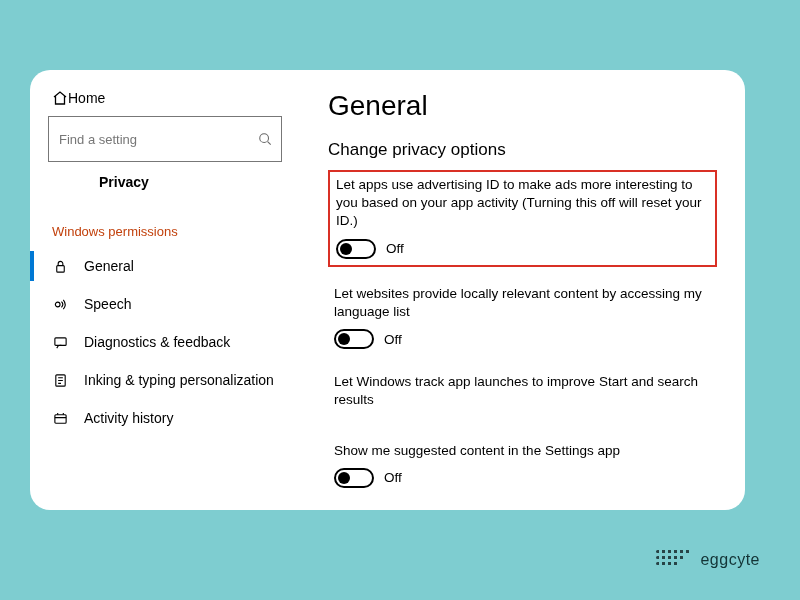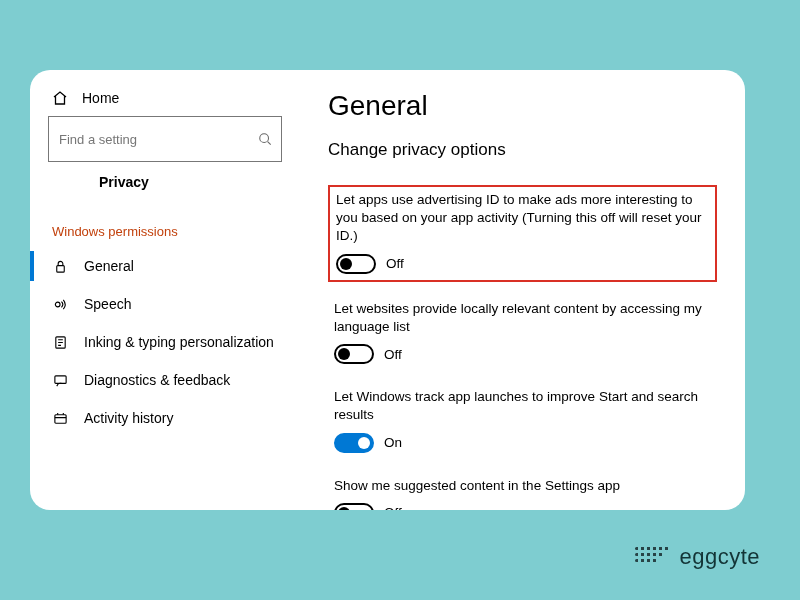--- a/index.html
+++ b/index.html
@@ -23,21 +23,20 @@
       overflow: hidden;
     }
     .sidebar {
       width: 268px;
       padding: 16px 0 0 18px;
       flex-shrink: 0;
     }
     .home-row {
       display: flex;
       align-items: center;
-      gap: 14px;
       padding: 4px 0 10px 4px;
       cursor: pointer;
     }
     .home-label { font-size: 14px; color: #000; }
     .search-box {
       width: 234px;
       height: 46px;
       border: 1px solid #777;
       display: flex;
       align-items: center;
@@ -94,21 +93,21 @@
     .page-title {
       font-size: 28px;
       font-weight: 400;
       color: #000;
       margin-bottom: 18px;
     }
     .subsection {
       font-size: 17px;
       font-weight: 400;
       color: #000;
-      margin-bottom: 25px;
+      margin-bottom: 10px;
     }
     .option-block {
       margin-bottom: 14px;
       padding: 4px 6px 6px 6px;
     }
     .option-block.highlighted {
       border: 2px solid #d93025;
     }
     .option-text {
       font-size: 13.5px;
@@ -167,21 +166,21 @@
     }
     .wm-logo span {
       height: 3px;
       background: repeating-linear-gradient(90deg,#274346 0 3px,transparent 3px 6px);
       border-radius: 2px;
     }
     .wm-logo span:nth-child(1){width:34px}
     .wm-logo span:nth-child(2){width:28px}
     .wm-logo span:nth-child(3){width:22px}
     .wm-text {
-      font-size: 22px;
+      font-size: 16px;
       font-weight: 400;
       color: #133436;
       letter-spacing: 0.5px;
     }
   </style>
 </head>
 <body>
 
 <div class="window">
   <div class="sidebar">
@@ -225,35 +224,35 @@
             <circle cx="5" cy="8" r="2.5"></circle>
             <path d="M9 5 Q12 8 9 11 M11 3 Q15 8 11 13"></path>
           </svg>
       </span>
       <span class="nav-label">Speech</span>
     </div>
 
     <div class="nav-item">
       <span class="icon">
         <svg viewBox="0 0 16 16" width="15" height="15" fill="none" stroke="#000" stroke-width="1.2">
+            <rect x="2" y="3" width="12" height="8" rx="1"></rect>
+            <path d="M6 11 L4 14 M7 11 H9"></path>
+          </svg>
+      </span>
+      <span class="nav-label">Diagnostics &amp; feedback</span>
+    </div>
+
+    <div class="nav-item">
+      <span class="icon">
+        <svg viewBox="0 0 16 16" width="15" height="15" fill="none" stroke="#000" stroke-width="1.2">
             <rect x="3" y="2" width="10" height="12" rx="1"></rect>
             <path d="M5.5 5 H10.5 M5.5 8 H10.5 M5.5 11 H8.5"></path>
           </svg>
       </span>
       <span class="nav-label">Inking &amp; typing personalization</span>
-    </div>
-
-    <div class="nav-item">
-      <span class="icon">
-        <svg viewBox="0 0 16 16" width="15" height="15" fill="none" stroke="#000" stroke-width="1.2">
-            <rect x="2" y="3" width="12" height="8" rx="1"></rect>
-            <path d="M6 11 L4 14 M7 11 H9"></path>
-          </svg>
-      </span>
-      <span class="nav-label">Diagnostics &amp; feedback</span>
     </div>
 
     <div class="nav-item">
       <span class="icon">
         <svg viewBox="0 0 16 16" width="15" height="15" fill="none" stroke="#000" stroke-width="1.2">
             <rect x="2" y="4" width="12" height="9" rx="1"></rect>
             <path d="M2 7 H14 M5 4 V2 M11 4 V2"></path>
           </svg>
       </span>
       <span class="nav-label">Activity history</span>
@@ -276,24 +275,20 @@
     <div class="option-block">
       <div class="option-text">Let websites provide locally relevant content by accessing my language list</div>
       <div class="toggle-row">
         <div class="toggle off"></div>
         <span class="toggle-label">Off</span>
       </div>
     </div>
 
     <div class="option-block">
       <div class="option-text">Let Windows track app launches to improve Start and search results</div>
-      <div class="toggle-row">
-        <div class="toggle on"></div>
-        <span class="toggle-label">On</span>
-      </div>
     </div>
 
     <div class="option-block">
       <div class="option-text">Show me suggested content in the Settings app</div>
       <div class="toggle-row">
         <div class="toggle off"></div>
         <span class="toggle-label">Off</span>
       </div>
     </div>
 

